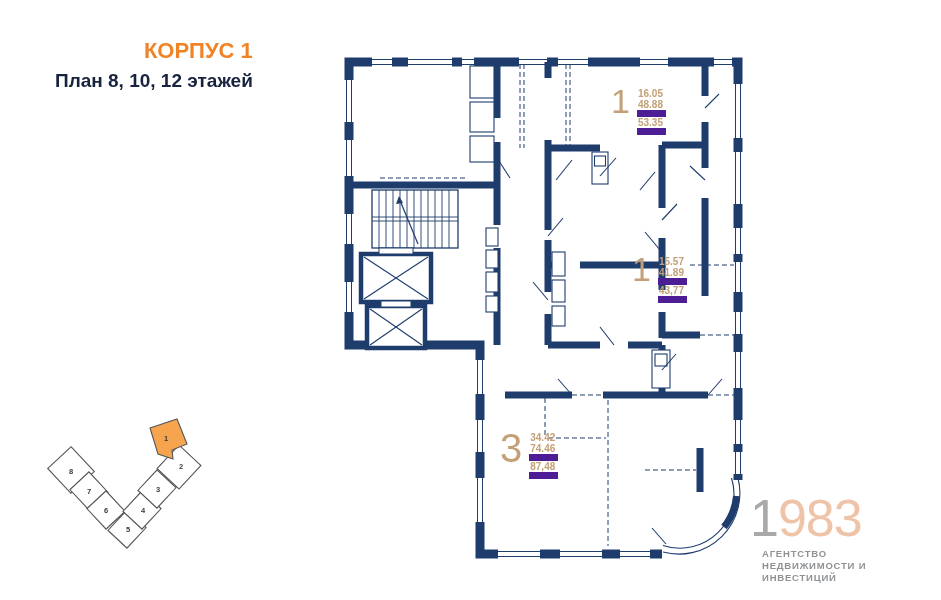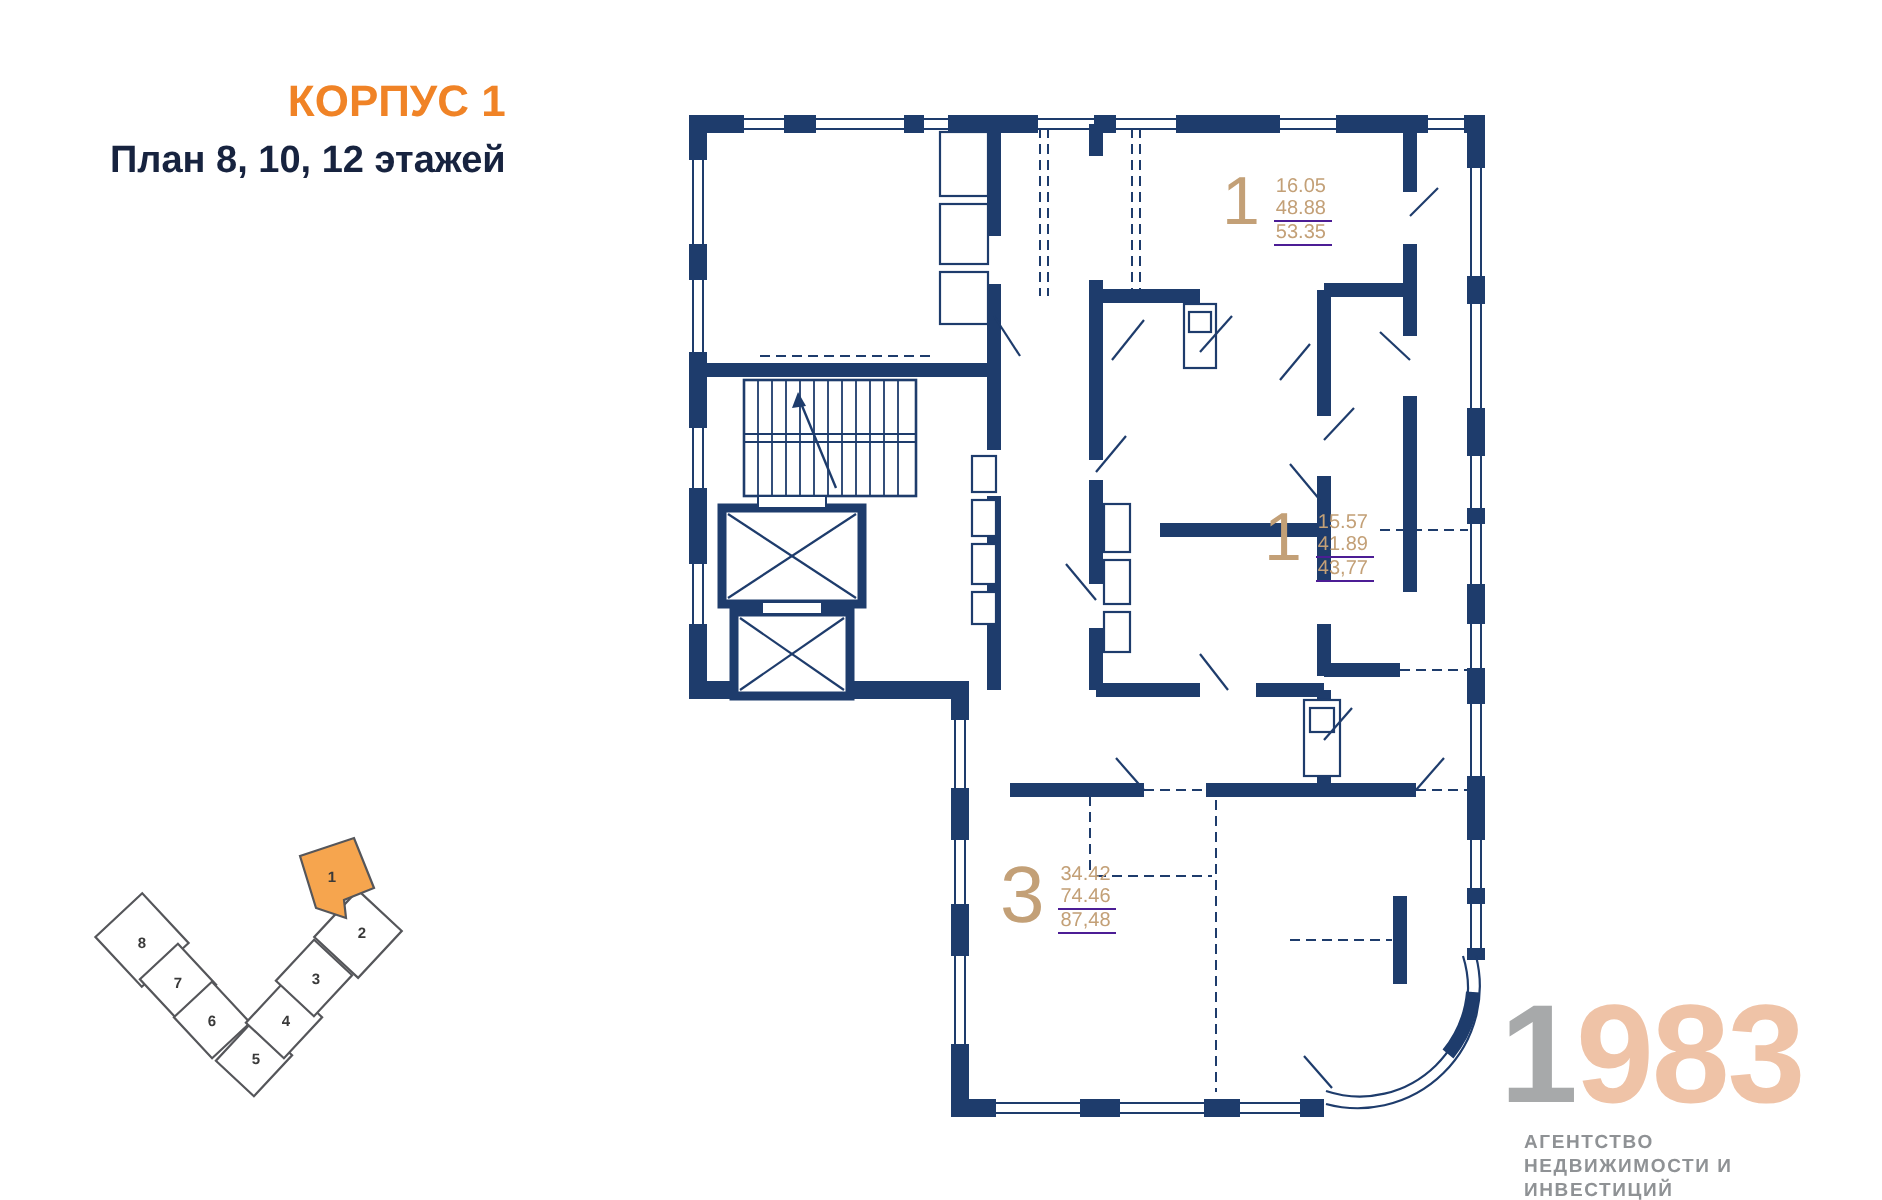--- a/index.html
+++ b/index.html
@@ -9,26 +9,26 @@
 
   
   .hdr{left:55px;top:40px;line-height:1;text-align:right;}
   .hdr .big{font-size:22px;font-weight:bold;color:#f08326;margin:0 0 9px 0;}
   .hdr .sub{font-size:19px;font-weight:bold;color:#17233f;margin:4px 0 0 0;}
 
   
   .apt{display:flex;align-items:flex-start;color:#c3a077;}
   .apt .digit{font-weight:400;line-height:0.82;margin-right:7px;}
   .apt .vals{display:flex;flex-direction:column;font-size:10px;line-height:11px;}
-  .apt .vals span{padding:0 3px 0 1px;}
-  .apt .vals span.u{border-bottom:1px solid #4c1d95;}
+  .apt .vals span{padding:0 3px 0 1px;font-weight:bold;}
+  .apt .vals span.u{border-bottom:7px solid #4c1d95;}
 
   
   .logo{left:750px;top:492px;line-height:1;}
-  .logo .year{font-size:70px;font-weight:bold;letter-spacing:-1px;}
+  .logo .year{font-size:52px;font-weight:normal;letter-spacing:-1px;}
   .logo .y1{color:#a7a9aa;}
   .logo .y2{color:#efc3a7;}
   .logo .tag{color:#8f9295;font-size:9.5px;font-weight:bold;
              letter-spacing:0.8px;line-height:12px;margin:4px 0 0 12px;}
 
   svg{position:absolute;left:0;top:0;}
   .wall{stroke:#1e3c6c;fill:none;}
   .thin{stroke:#1e3c6c;fill:none;stroke-width:1.1;}
   .dash{stroke:#1e3c6c;fill:none;stroke-width:1;stroke-dasharray:5 3;}
   .win{stroke:#1e3c6c;stroke-width:1;}

